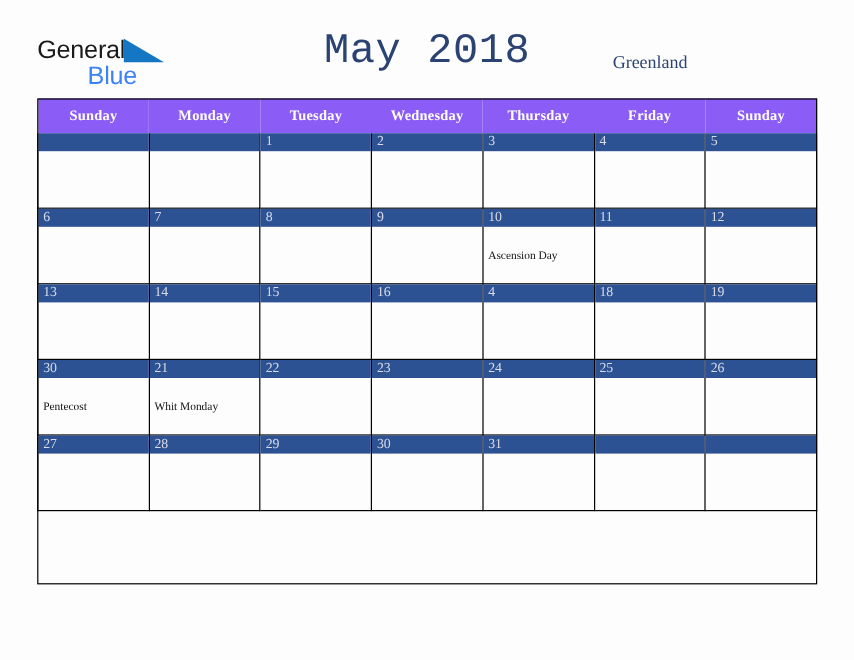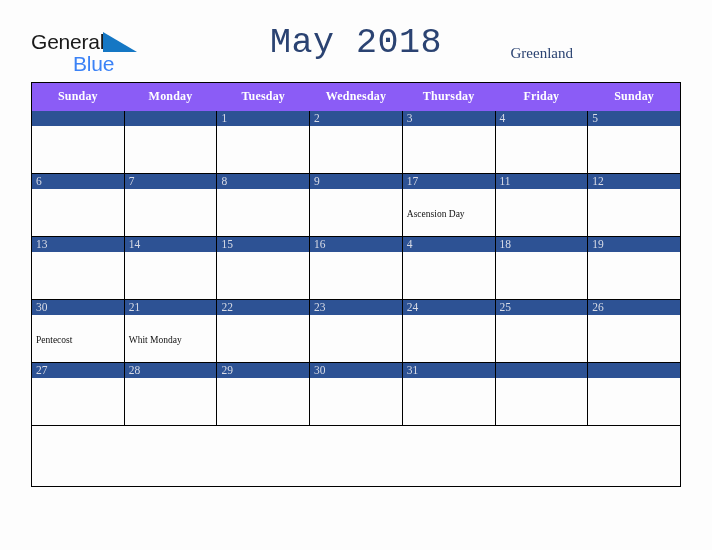--- a/index.html
+++ b/index.html
@@ -263,21 +263,21 @@
           </div>
         </td>
         <td>
           <div class="daycell-inner">
             <div class="daynum-bar">9</div>
             <div class="events"></div>
           </div>
         </td>
         <td>
           <div class="daycell-inner">
-            <div class="daynum-bar">17</div>
+            <div class="daynum-bar">10</div>
             <div class="events">
               <span class="event-text">Ascension Day</span>
             </div>
           </div>
         </td>
         <td>
           <div class="daycell-inner">
             <div class="daynum-bar">11</div>
             <div class="events"></div>
           </div>

